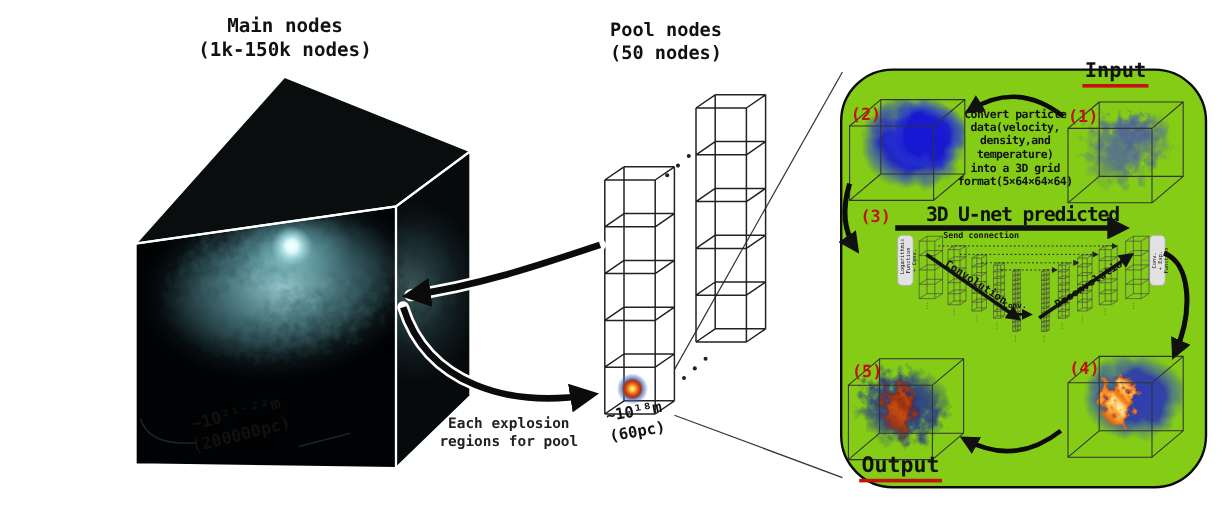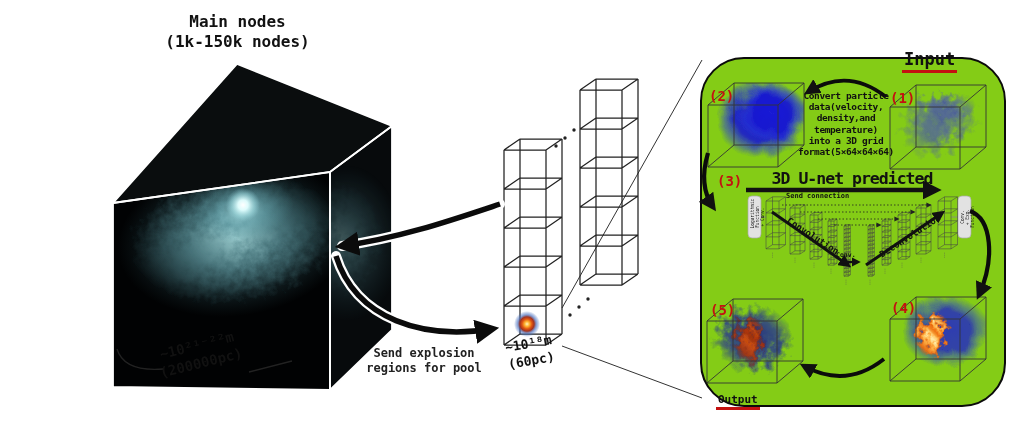--- a/index.html
+++ b/index.html
@@ -17,21 +17,21 @@
                   padding:5px 1px 6px 1px;font-size:12px;line-height:1.22;color:#222;}
   #send-label{left:348px;top:346px;width:152px;font-size:12px;line-height:1.25;color:#222;}
   #main-scale{left:133px;top:336px;width:132px;font-size:14px;line-height:1.3;
               transform:rotate(-14deg);}
   #pool-scale{left:488px;top:336px;width:84px;font-size:13px;line-height:1.3;
               transform:rotate(-10deg);}
   #panel{left:700px;top:57px;width:302px;height:346px;border:2.5px solid #0b0b0b;
          border-radius:44px;background:#84cc16;}
   #panel .lbl-underline{border-bottom:3.5px solid #c41111;padding:0 2px 1px 2px;}
   #input-label{left:200px;top:-10px;font-size:17px;}
-  #output-label{left:14px;top:334px;font-size:11px;}
+  #output-label{left:14px;top:318px;font-size:18px;}
   .stepnum{font-size:14px;font-weight:bold;color:#c41111;}
   #step2{left:7px;top:29px;}   #step1{left:188px;top:31px;}
   #step3{left:15px;top:114px;} #step5{left:8px;top:243px;} #step4{left:189px;top:241px;}
   #convert-in{left:88px;top:31px;width:112px;font-size:9.5px;line-height:1.18;letter-spacing:-0.4px;}
   #convert-out{left:94px;top:270px;width:108px;font-size:10px;line-height:1.2;letter-spacing:-0.3px;}
   #unet-title{left:42px;top:110px;width:216px;font-size:16.5px;letter-spacing:-1px;}
   #skip-label{left:84px;top:133px;font-size:7px;}
   #conv-label{left:76px;top:172px;width:70px;font-size:9px;transform:rotate(33deg);}
   #deconv-label{left:170px;top:172px;width:76px;font-size:9px;transform:rotate(-33deg);}
   #conv-small-label{left:134px;top:192px;font-size:6.5px;}
@@ -144,21 +144,23 @@
       <path d="M 336,256 C 356,320 424,340 492,329" fill="none" stroke="#0b0b0b" stroke-width="5.5" marker-end="url(#ahBig)"></path>
     </g>
     <g stroke="#222" stroke-width="1.3" fill="none">
       <path d="M 117,349 Q 124,372 163,369"></path>
       <path d="M 249,372 L 292,361"></path>
     </g>
   </svg>
 
   <div class="abs ctr pre b" id="main-title">Main nodes
 (1k-150k nodes)</div>
-  <div class="abs ctr pre b" id="send-label">Send explosion
+  <div class="abs ctr pre b" id="pool-title">Pool nodes
+(50 nodes)</div>
+  <div class="abs ctr pre b" id="send-label">Each explosion
 regions for pool</div>
   <div class="abs ctr b" id="main-scale">
     <div>~10²¹⁻²²m</div>
     <div>(200000pc)</div>
   </div>
   <div class="abs ctr b" id="pool-scale">
     <div>~10¹⁸m</div>
     <div>(60pc)</div>
   </div>
 

